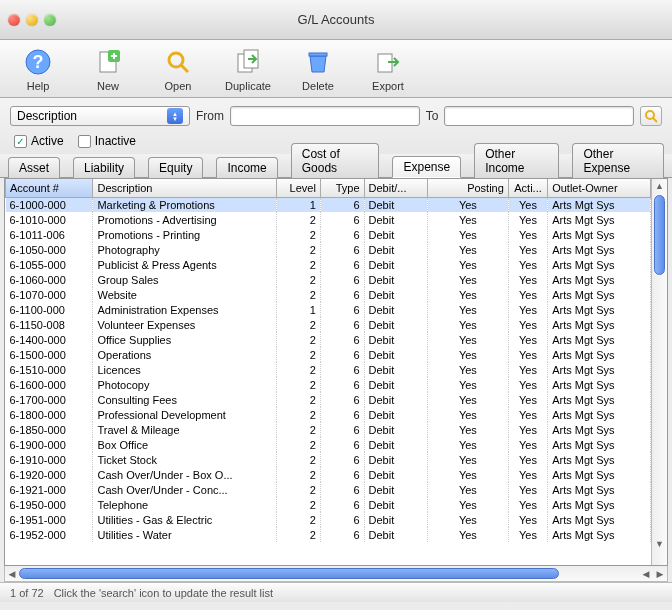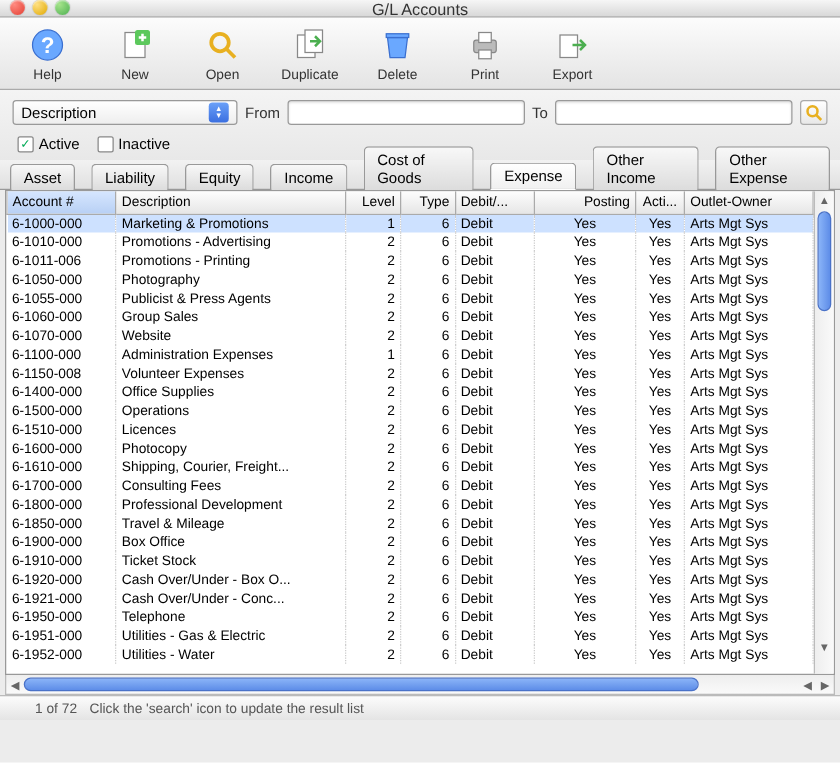--- a/index.html
+++ b/index.html
@@ -1,18 +1,18 @@
 <!DOCTYPE html>
 <html><head>
 <meta charset="utf-8">
 <style>
 * { box-sizing: border-box; margin: 0; padding: 0; font-family: "Lucida Grande", Arial, sans-serif; }
 body { background: #ececec; width: 672px; height: 610px; overflow: hidden; font-size: 11px; }
 
-.titlebar { height: 14px; background: linear-gradient(#f6f6f6, #d8d8d8); border-bottom: 1px solid #aaa; display: flex; padding: 0 8px; position: relative; }
+.titlebar { height: 40px; background: linear-gradient(#f6f6f6, #d8d8d8); border-bottom: 1px solid #aaa; display: flex; align-items: center; padding: 0 8px; position: relative; }
 .traffic { display: flex; gap: 6px; }
 .traffic span { width: 12px; height: 12px; border-radius: 50%; display: block; box-shadow: inset 0 1px 1px rgba(255,255,255,.5), 0 0 1px rgba(0,0,0,.4); }
 .t-red { background: radial-gradient(circle at 30% 30%, #ff8a80, #e33e32); }
 .t-yel { background: radial-gradient(circle at 30% 30%, #ffe082, #e0a800); }
 .t-grn { background: radial-gradient(circle at 30% 30%, #a5e48b, #4caf50); }
 .title { position: absolute; left: 0; right: 0; text-align: center; font-size: 13px; color: #333; pointer-events: none; }
 
 .toolbar { height: 58px; background: linear-gradient(#fcfcfc, #e4e4e4); border-bottom: 1px solid #aaa; display: flex; align-items: center; padding: 4px 10px; gap: 14px; }
 .tool { display: flex; flex-direction: column; align-items: center; width: 56px; cursor: pointer; }
 .tool .icon { width: 32px; height: 32px; display: flex; align-items: center; justify-content: center; }
@@ -47,21 +47,21 @@
 .vscroll { width: 16px; background: linear-gradient(90deg,#eee,#fafafa); border-left: 1px solid #bbb; position: relative; }
 .vthumb { position: absolute; top: 16px; left: 2px; right: 2px; height: 80px; background: linear-gradient(90deg,#8ab4f8,#5e8de8); border: 1px solid #4a72c8; border-radius: 7px; }
 .varrow { position: absolute; left: 0; right: 0; height: 14px; display: flex; align-items: center; justify-content: center; font-size: 9px; color: #666; }
 .varrow.up { top: 0; } .varrow.dn { bottom: 14px; } 
 
 .hscroll { height: 16px; margin: 0 4px; background: linear-gradient(#eee,#fafafa); border: 1px solid #bbb; border-top: none; position: relative; }
 .hthumb { position: absolute; top: 2px; bottom: 2px; left: 14px; width: 540px; background: linear-gradient(#8ab4f8,#5e8de8); border: 1px solid #4a72c8; border-radius: 7px; }
 .harrow { position: absolute; top: 0; bottom: 0; width: 14px; display: flex; align-items: center; justify-content: center; font-size: 9px; color: #666; }
 .harrow.l { left: 0; } .harrow.r1 { right: 14px; } .harrow.r2 { right: 0; }
 
-.status { height: 20px; background: linear-gradient(#fcfcfc,#e4e4e4); border-top: 1px solid #bbb; display: flex; align-items: center; padding: 0 28px; font-size: 11px; color: #555; gap: 10px; }
+.status { height: 20px; background: linear-gradient(#fcfcfc,#e4e4e4); border-top: 1px solid #bbb; display: flex; align-items: center; padding: 0 10px; font-size: 11px; color: #555; gap: 10px; }
 </style>
 </head>
 <body>
 
 <div class="titlebar">
   <div class="traffic">
     <span class="t-red"></span>
     <span class="t-yel"></span>
     <span class="t-grn"></span>
   </div>
@@ -108,30 +108,20 @@
     <div class="lbl">Duplicate</div>
   </div>
   <div class="tool">
     <div class="icon">
         <svg width="28" height="28">
           <path d="M6 8h16l-2 16H8z" fill="#6aa8ff" stroke="#3a6fd0"></path>
           <rect x="5" y="5" width="18" height="3" fill="#6aa8ff" stroke="#3a6fd0"></rect>
         </svg>
       </div>
     <div class="lbl">Delete</div>
-  </div>
-  <div class="tool">
-    <div class="icon">
-        <svg width="28" height="28">
-          <rect x="5" y="10" width="18" height="10" rx="2" fill="#bbb" stroke="#888"></rect>
-          <rect x="9" y="4" width="10" height="8" fill="#fff" stroke="#888"></rect>
-          <rect x="9" y="18" width="10" height="7" fill="#fff" stroke="#888"></rect>
-        </svg>
-      </div>
-    <div class="lbl">Print</div>
   </div>
   <div class="tool">
     <div class="icon">
         <svg width="28" height="28">
           <rect x="4" y="6" width="14" height="18" fill="#fff" stroke="#888"></rect>
           <path d="M14 14h10M20 10l4 4-4 4" fill="none" stroke="#4caf50" stroke-width="2"></path>
         </svg>
       </div>
     <div class="lbl">Export</div>
   </div>
@@ -317,30 +307,20 @@
             <td class="c-acc">6-1600-000</td>
             <td class="c-desc">Photocopy</td>
             <td class="c-lvl r">2</td>
             <td class="c-type r">6</td>
             <td class="c-dc">Debit</td>
             <td class="c-post c">Yes</td>
             <td class="c-act c">Yes</td>
             <td class="c-own">Arts Mgt Sys</td>
           </tr>
           <tr>
-            <td class="c-acc">6-1610-000</td>
-            <td class="c-desc">Shipping, Courier, Freight...</td>
-            <td class="c-lvl r">2</td>
-            <td class="c-type r">6</td>
-            <td class="c-dc">Debit</td>
-            <td class="c-post c">Yes</td>
-            <td class="c-act c">Yes</td>
-            <td class="c-own">Arts Mgt Sys</td>
-          </tr>
-          <tr>
             <td class="c-acc">6-1700-000</td>
             <td class="c-desc">Consulting Fees</td>
             <td class="c-lvl r">2</td>
             <td class="c-type r">6</td>
             <td class="c-dc">Debit</td>
             <td class="c-post c">Yes</td>
             <td class="c-act c">Yes</td>
             <td class="c-own">Arts Mgt Sys</td>
           </tr>
           <tr>

